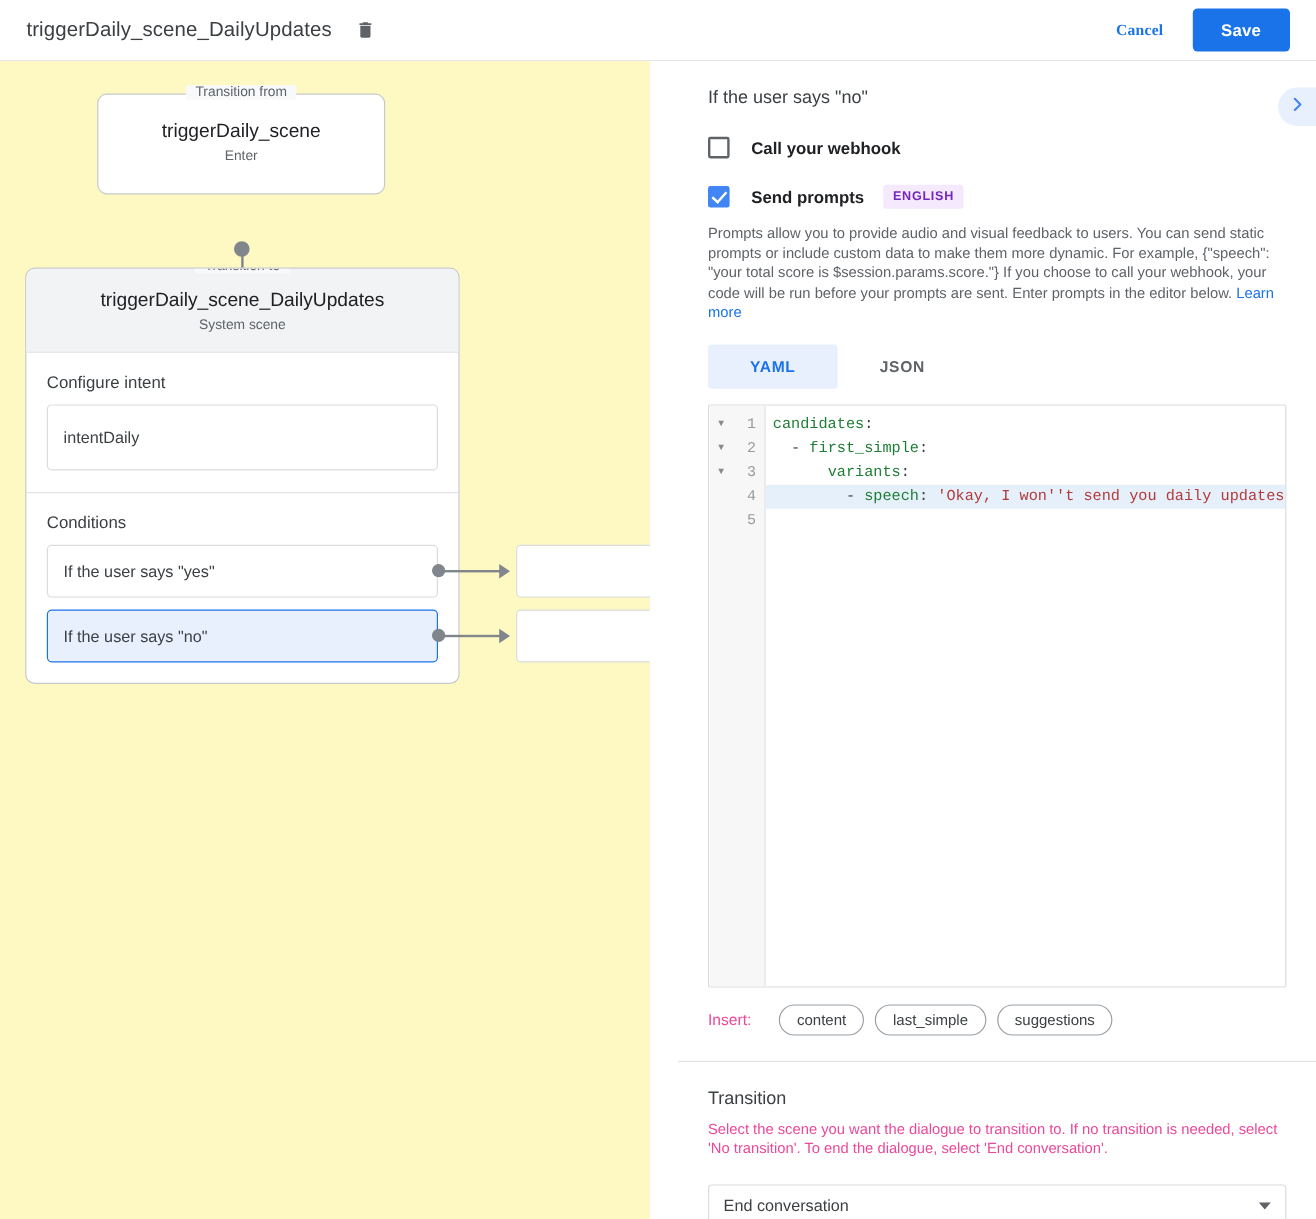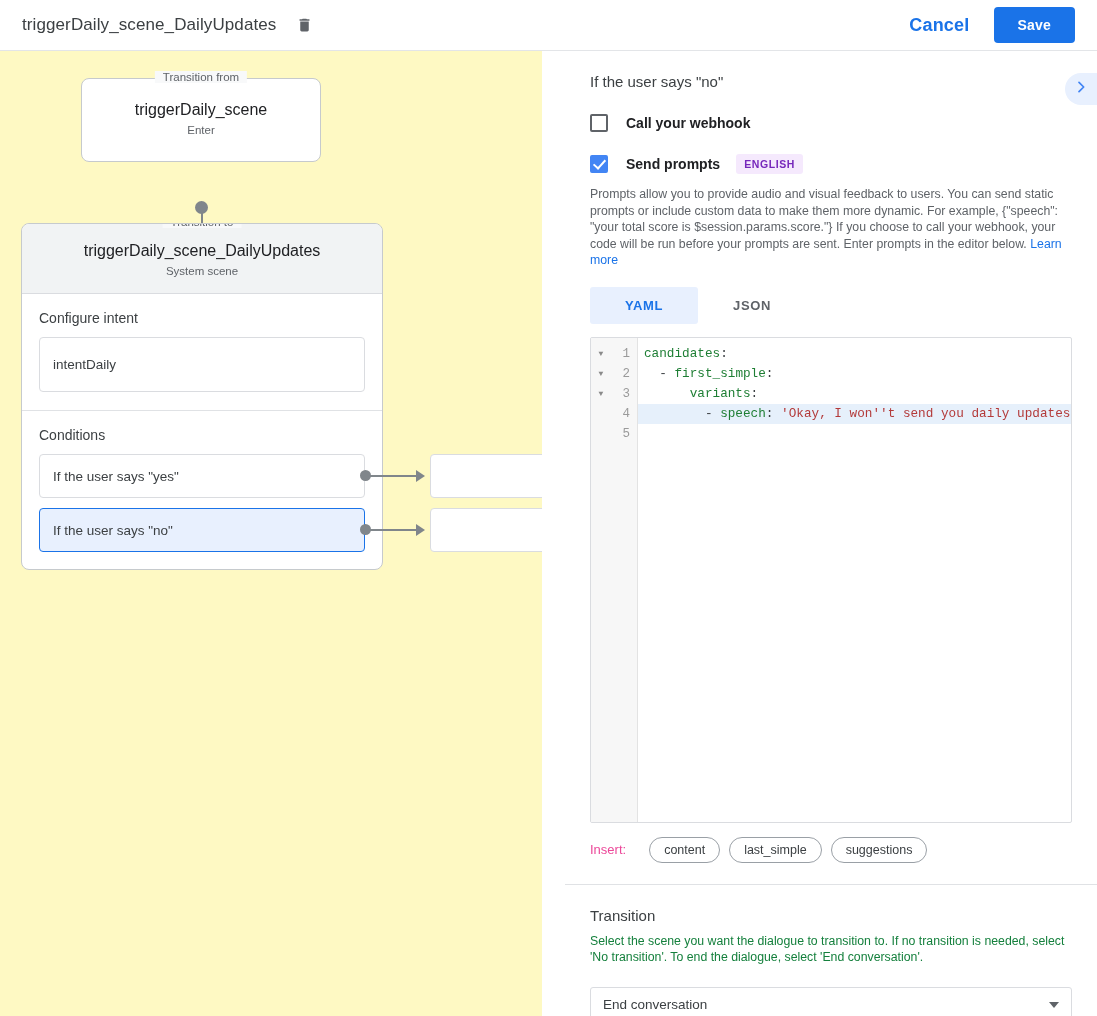--- a/index.html
+++ b/index.html
@@ -34,27 +34,27 @@
     margin-left: 14px;
     width: 28px; height: 28px;
     display: flex; align-items: center; justify-content: center;
     cursor: pointer;
     border-radius: 50%;
   }
   .trash-btn svg { display: block; }
   .topbar-spacer { flex: 1; }
   .cancel-btn {
     color: #1a73e8;
-    font-size: 18px;
+    font-size: 13px;
     font-weight: 600;
     letter-spacing: .2px;
     padding: 8px 12px;
     cursor: pointer;
     background: none; border: none;
-    font-family: Liberation Sans, sans-serif;
+    font-family: Liberation Serif, serif;
   }
   .save-btn {
     background: #1a73e8;
     color: #ffffff;
     font-size: 14px;
     font-weight: 600;
     letter-spacing: .2px;
     border: none;
     border-radius: 4px;
     padding: 0 24px;
@@ -408,21 +408,21 @@
   .transition-section { padding-top: 22px; }
   .transition-title {
     font-size: 15px;
     color: #3c4043;
     margin: 0 0 9px 0;
     font-weight: 400;
   }
   .transition-desc {
     font-size: 12.3px;
     line-height: 16.5px;
-    color: #15803d;
+    color: #ec4899;
     margin: 0 0 21px 0;
     max-width: 500px;
   }
   .select-box {
     border: 1px solid #dadce0;
     border-radius: 3px;
     height: 36px;
     display: flex;
     align-items: center;
     padding: 0 12px;

